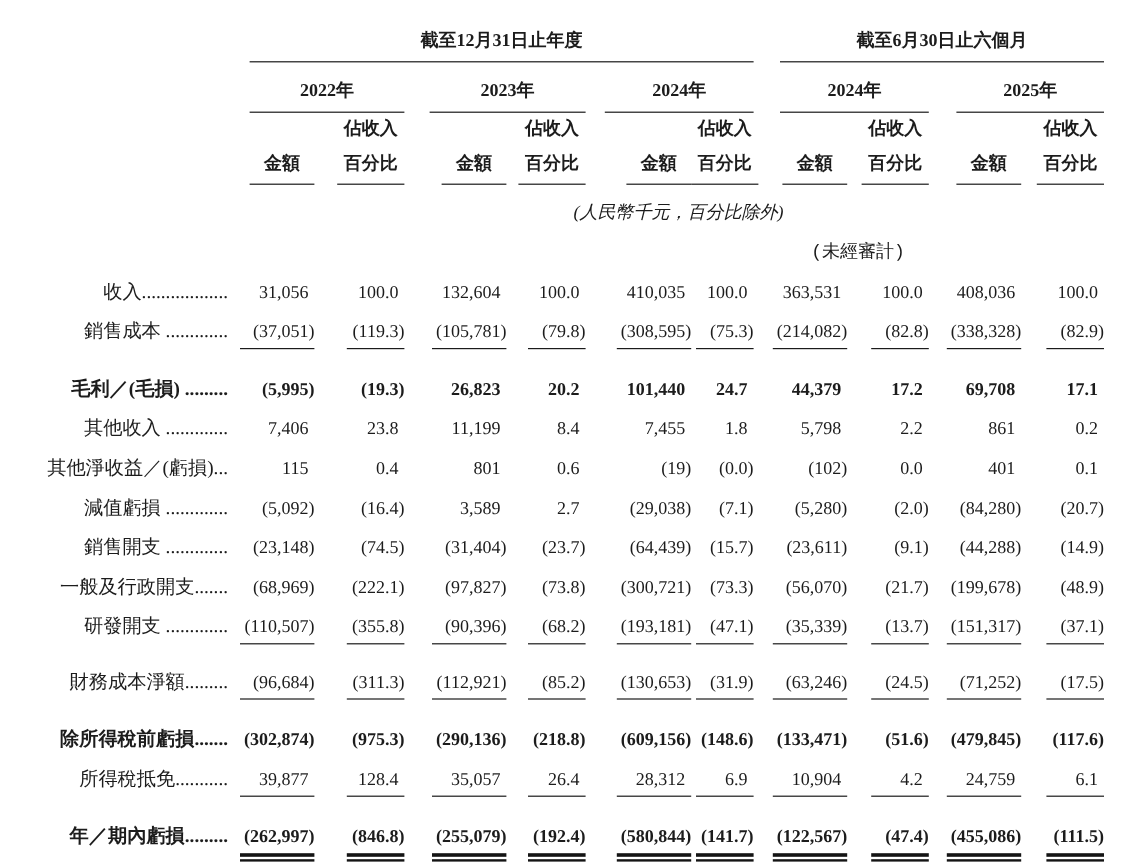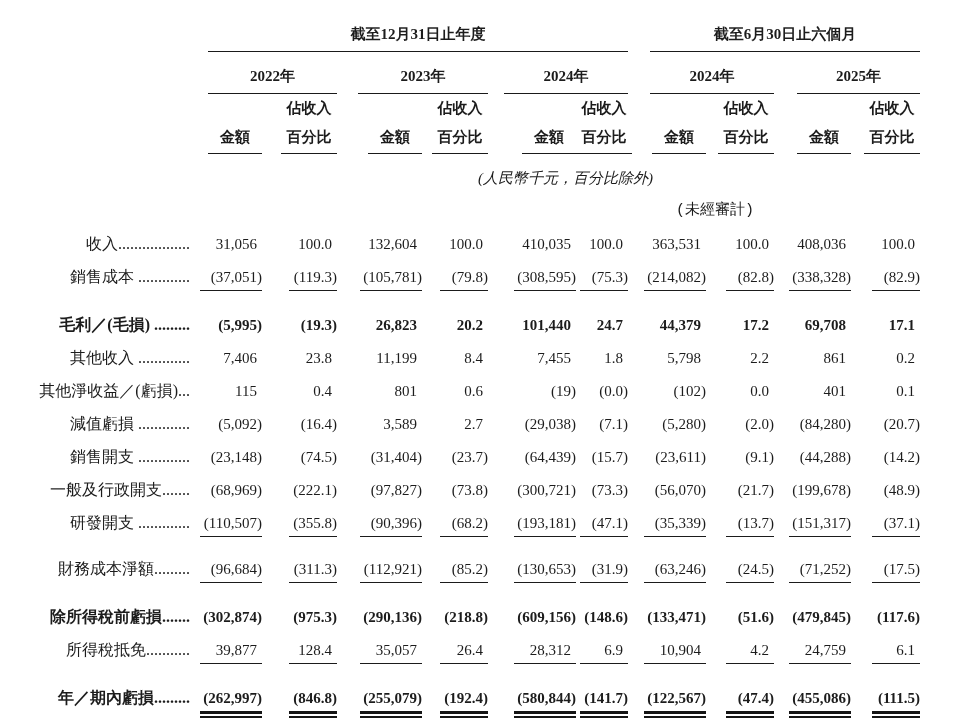--- a/index.html
+++ b/index.html
@@ -232,21 +232,21 @@
     <td class="lbl">銷售開支 .............</td>
     <td class="num amt"><span class="v">(23,148)</span></td>
     <td class="num pct"><span class="v">(74.5)</span></td>
     <td class="num amt"><span class="v">(31,404)</span></td>
     <td class="num pct"><span class="v">(23.7)</span></td>
     <td class="num amt"><span class="v">(64,439)</span></td>
     <td class="num pct"><span class="v">(15.7)</span></td>
     <td class="num amt"><span class="v">(23,611)</span></td>
     <td class="num pct"><span class="v">(9.1)</span></td>
     <td class="num amt"><span class="v">(44,288)</span></td>
-    <td class="num pct"><span class="v">(14.2)</span></td>
+    <td class="num pct"><span class="v">(14.9)</span></td>
     <td class="sp"></td>
   </tr>
       <tr>
     <td class="lbl">一般及行政開支.......</td>
     <td class="num amt"><span class="v">(68,969)</span></td>
     <td class="num pct"><span class="v">(222.1)</span></td>
     <td class="num amt"><span class="v">(97,827)</span></td>
     <td class="num pct"><span class="v">(73.8)</span></td>
     <td class="num amt"><span class="v">(300,721)</span></td>
     <td class="num pct"><span class="v">(73.3)</span></td>

